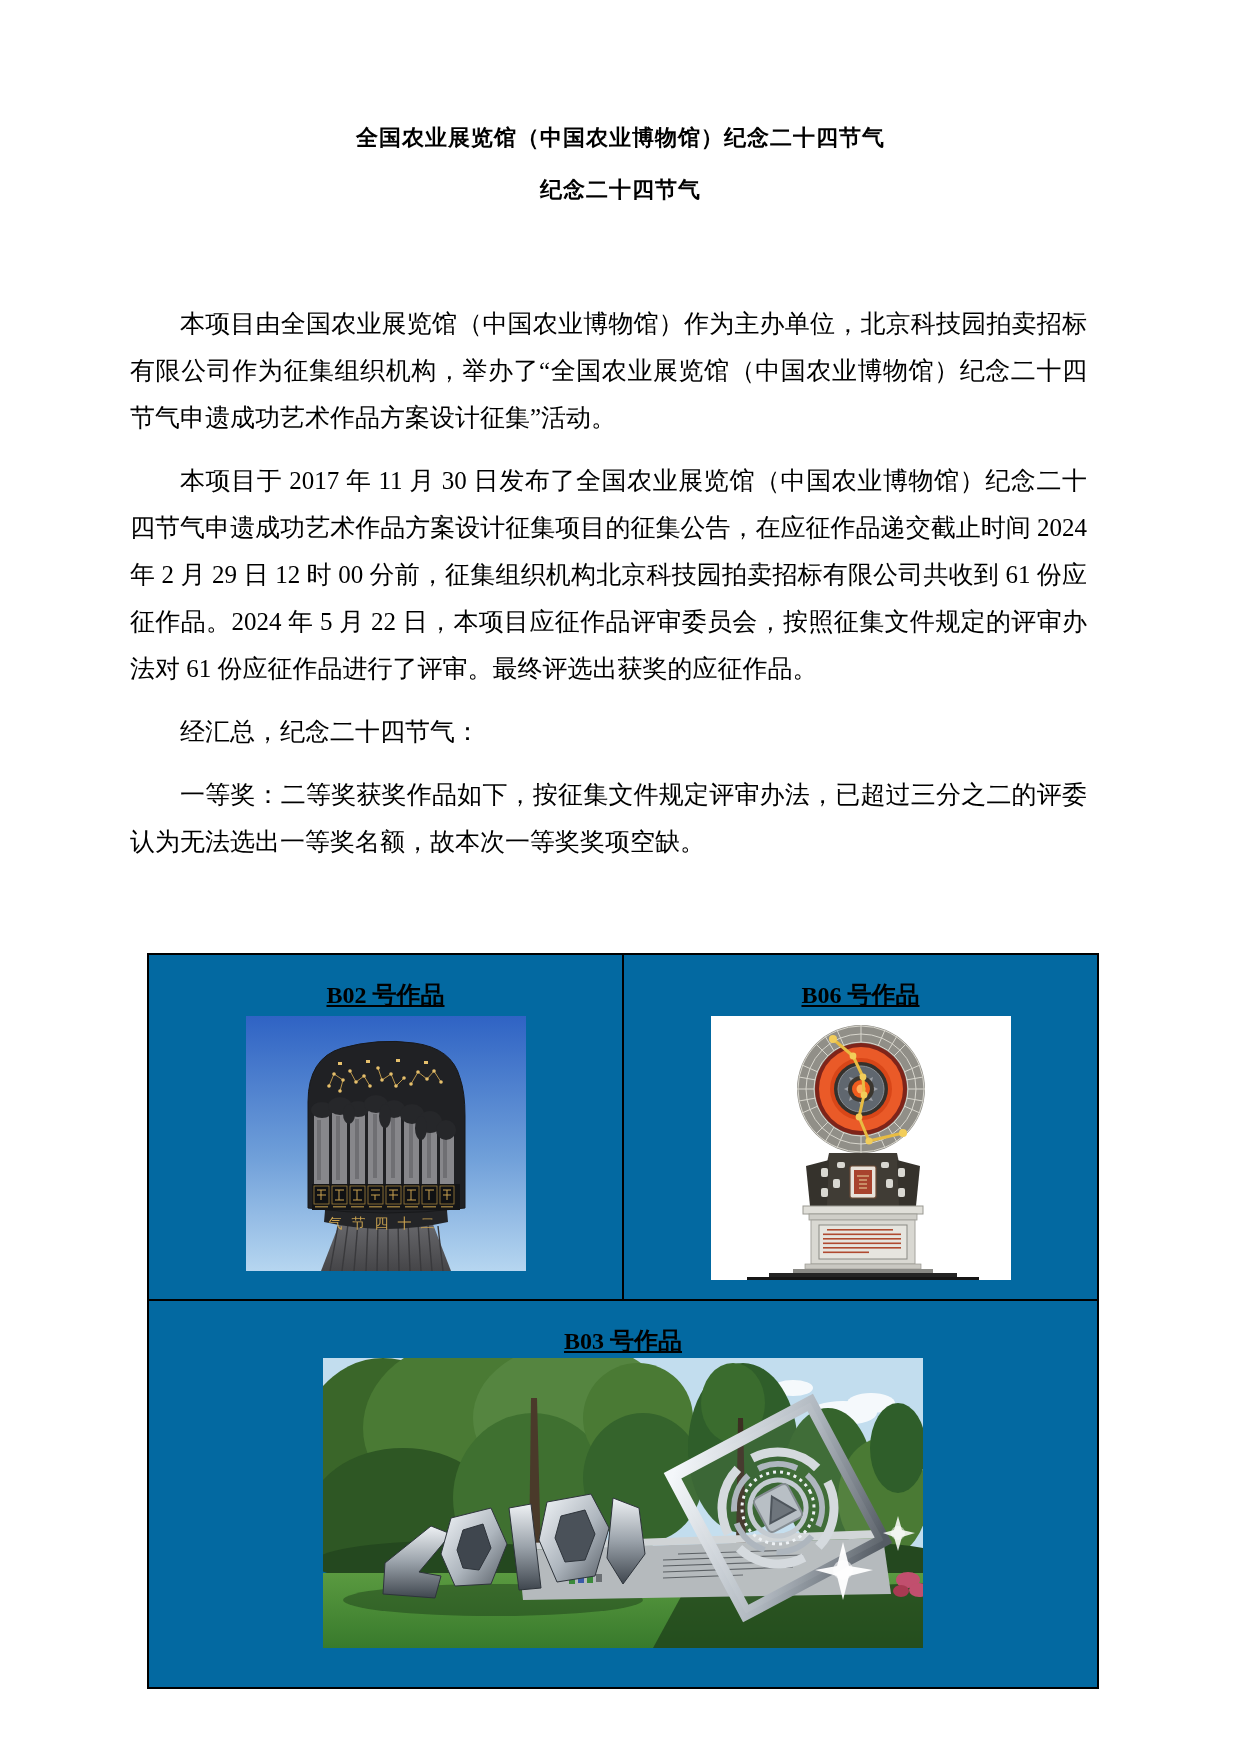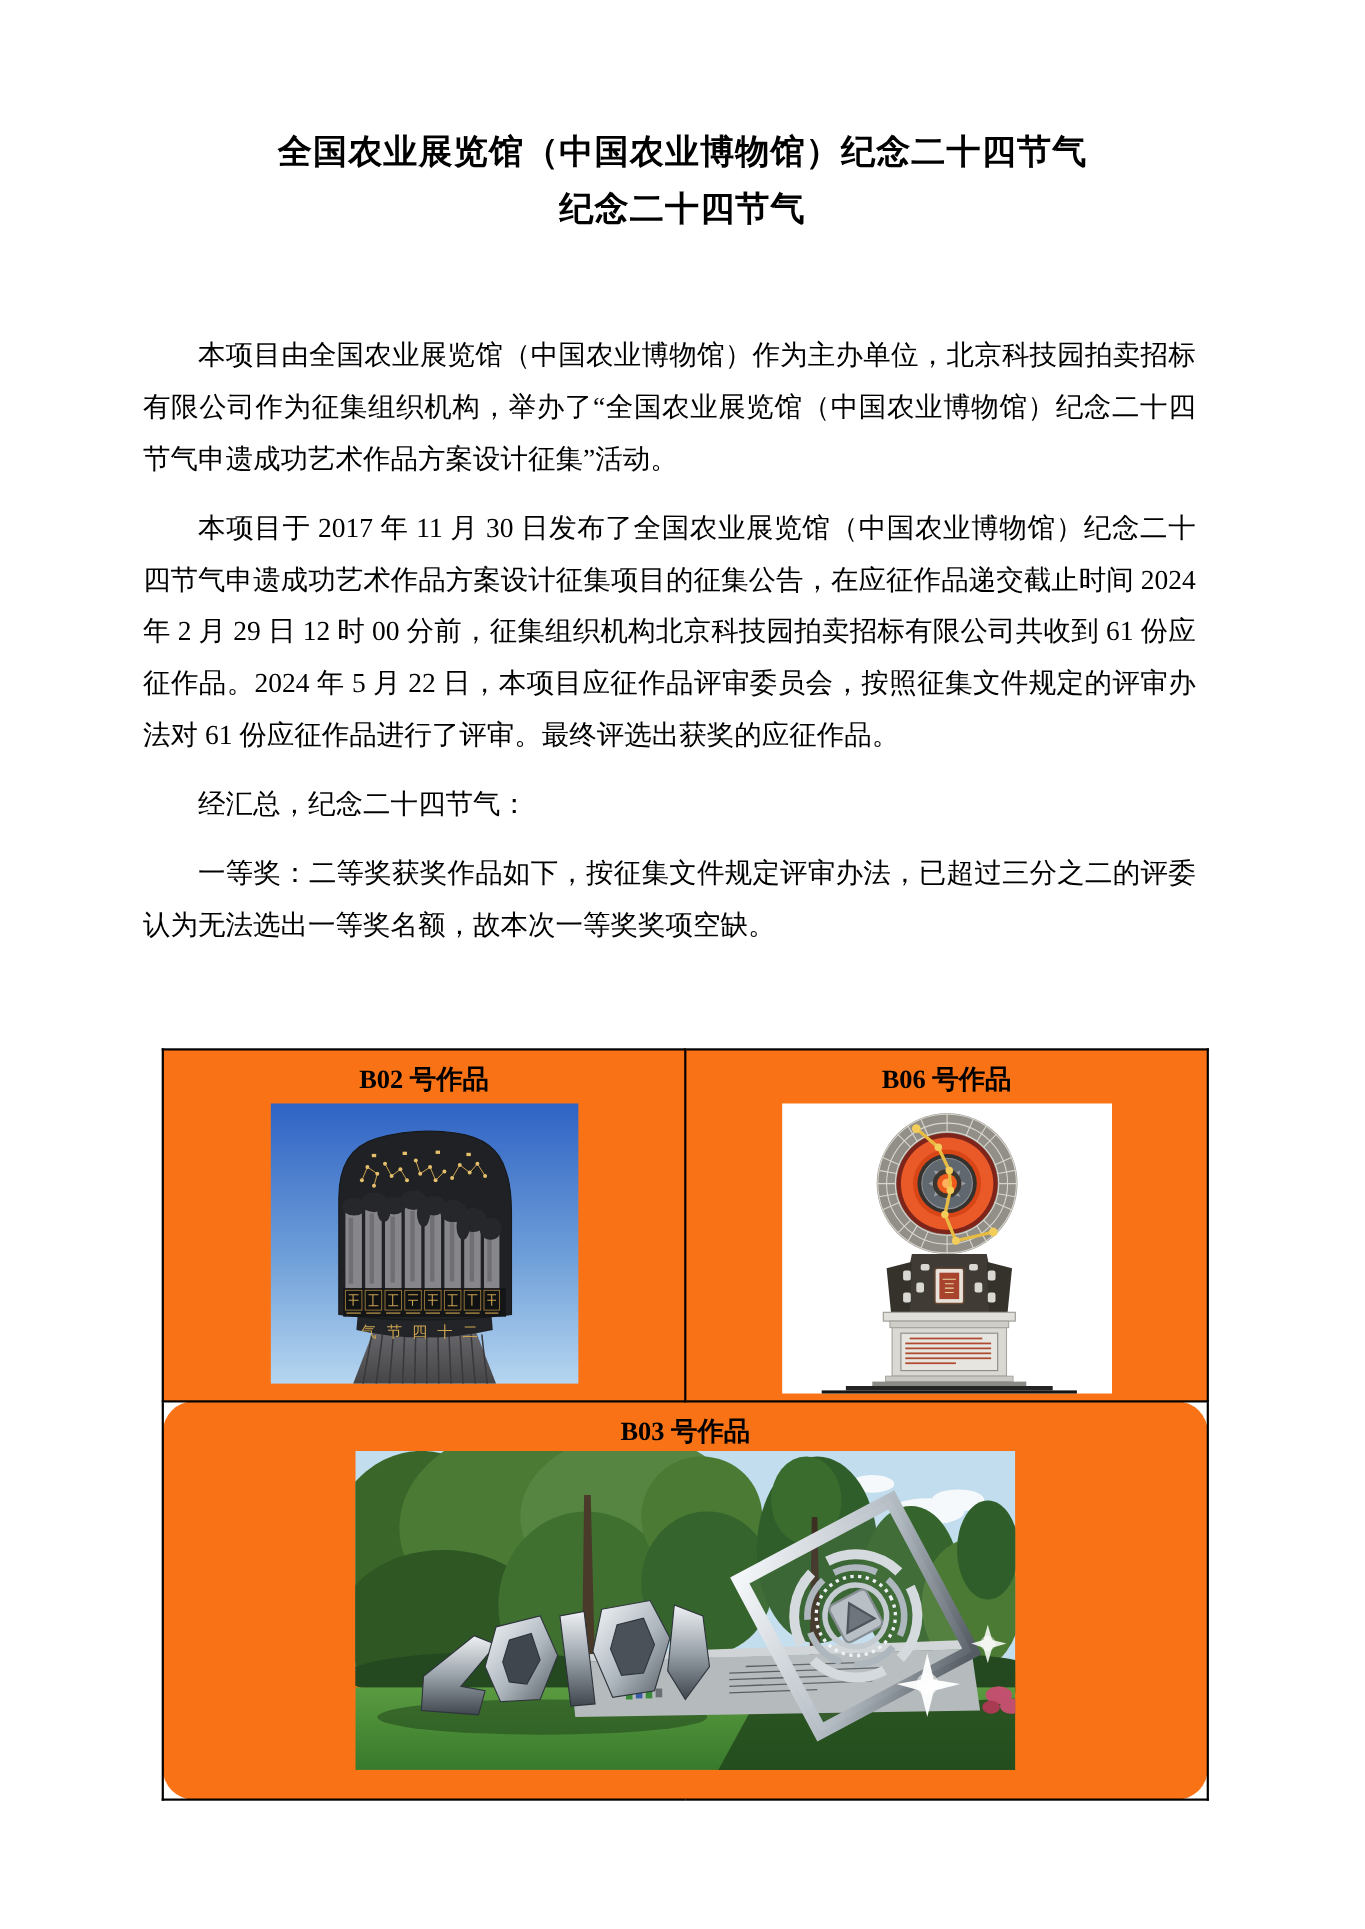--- a/index.html
+++ b/index.html
@@ -7,44 +7,44 @@
     position:relative;
     width:1241px;height:1754px;
     margin:0 auto;
     background:#ffffff;
     font-family:"Liberation Serif","DejaVu Serif",serif;
     color:#000;
     overflow:hidden;
   }
   .doc-title{
     position:absolute;top:112px;left:142px;width:957px;
-    text-align:center;font-weight:bold;font-size:31px;line-height:52px;
+    text-align:center;font-weight:bold;font-size:22px;line-height:52px;
     letter-spacing:1px;
   }
   .doc-body{
     position:absolute;top:300px;left:130px;width:957px;
     font-size:25px;line-height:47px;text-align:justify;
   }
   .doc-body p{margin:0 0 16px 0;text-indent:50px;}
   .doc-body p.bold{font-weight:bold;}
   .award-table{
     position:absolute;top:953px;left:147px;
     width:952px;border-collapse:collapse;table-layout:fixed;
   }
   .award-table td{
-    border:2px solid #000;vertical-align:top;padding:4px;
-    text-align:center;background:#f97316;
+    border:2px solid #000;vertical-align:top;padding:17px;
+    text-align:center;background:#0369a1;text-decoration:underline;
   }
   .cell-label{
     font-weight:bold;font-size:24px;line-height:30px;
     padding-top:8px;text-align:center;
   }
   .art{display:block;margin:6px auto 0 auto;}
   td.row1{height:310px;}
-  td.row2{height:352px;border-radius:28px;}
+  td.row2{height:352px;}
 </style>
 </head>
 <body>
 
 <div class="page">
 
   <div class="doc-title">
     <div>全国农业展览馆（中国农业博物馆）纪念二十四节气</div>
     <div>纪念二十四节气</div>
   </div>

